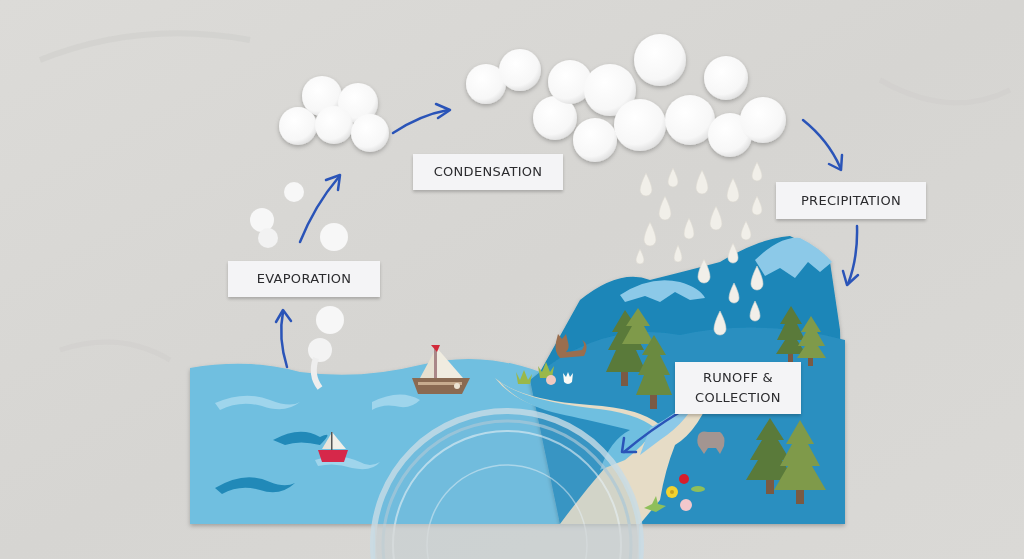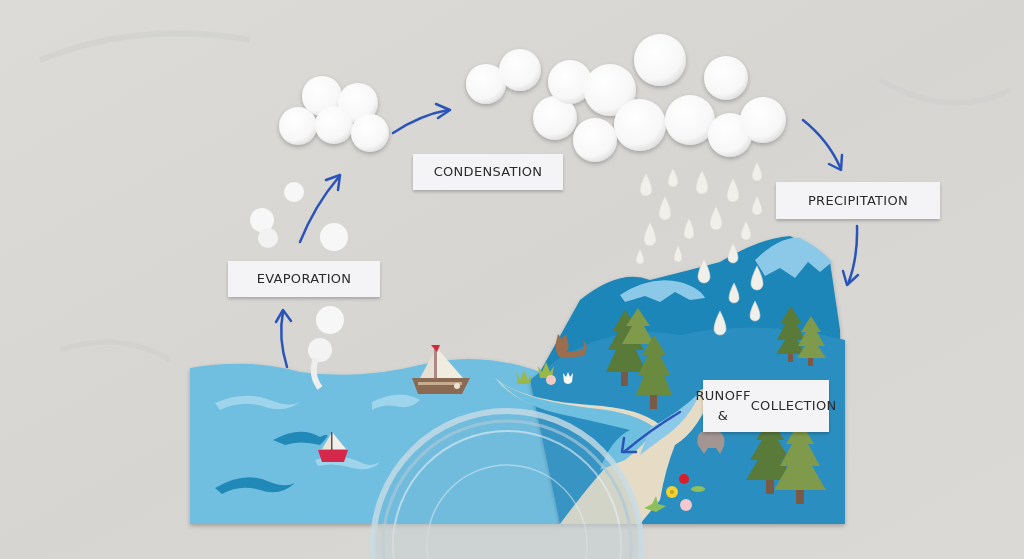--- a/index.html
+++ b/index.html
@@ -10,22 +10,22 @@
   }
   .scene { position:absolute; left:0; top:0; width:1024px; height:559px; }
   .label {
     position:absolute; background:#f4f4f6; color:#2b2b2e;
     font-family:"DejaVu Sans", sans-serif; font-size:13px; letter-spacing:0.3px;
     text-align:center; box-shadow:0 2px 3px rgba(0,0,0,0.22);
     display:flex; align-items:center; justify-content:center; line-height:20px;
   }
   #lbl-evap { left:228px; top:261px; width:152px; height:36px;text-align:center; }
   #lbl-cond { left:413px; top:154px; width:150px; height:36px; }
-  #lbl-prec { left:776px; top:182px; width:164px; height:37px; }
-  #lbl-run  { left:703px; top:362px; width:126px; height:52px; flex-direction:row;margin-top:18px; }
+  #lbl-prec { left:776px; top:182px; width:150px; height:37px; }
+  #lbl-run  { left:675px; top:362px; width:126px; height:52px; flex-direction:column; }
 </style>
 </head>
 <body>
 
 <svg class="scene" viewBox="0 0 1024 559" xmlns="http://www.w3.org/2000/svg">
   <defs>
     <filter id="soft" x="-10%" y="-10%" width="120%" height="120%">
       <feGaussianBlur stdDeviation="0.6"></feGaussianBlur>
     </filter>
     <filter id="shadow" x="-20%" y="-20%" width="140%" height="140%">

